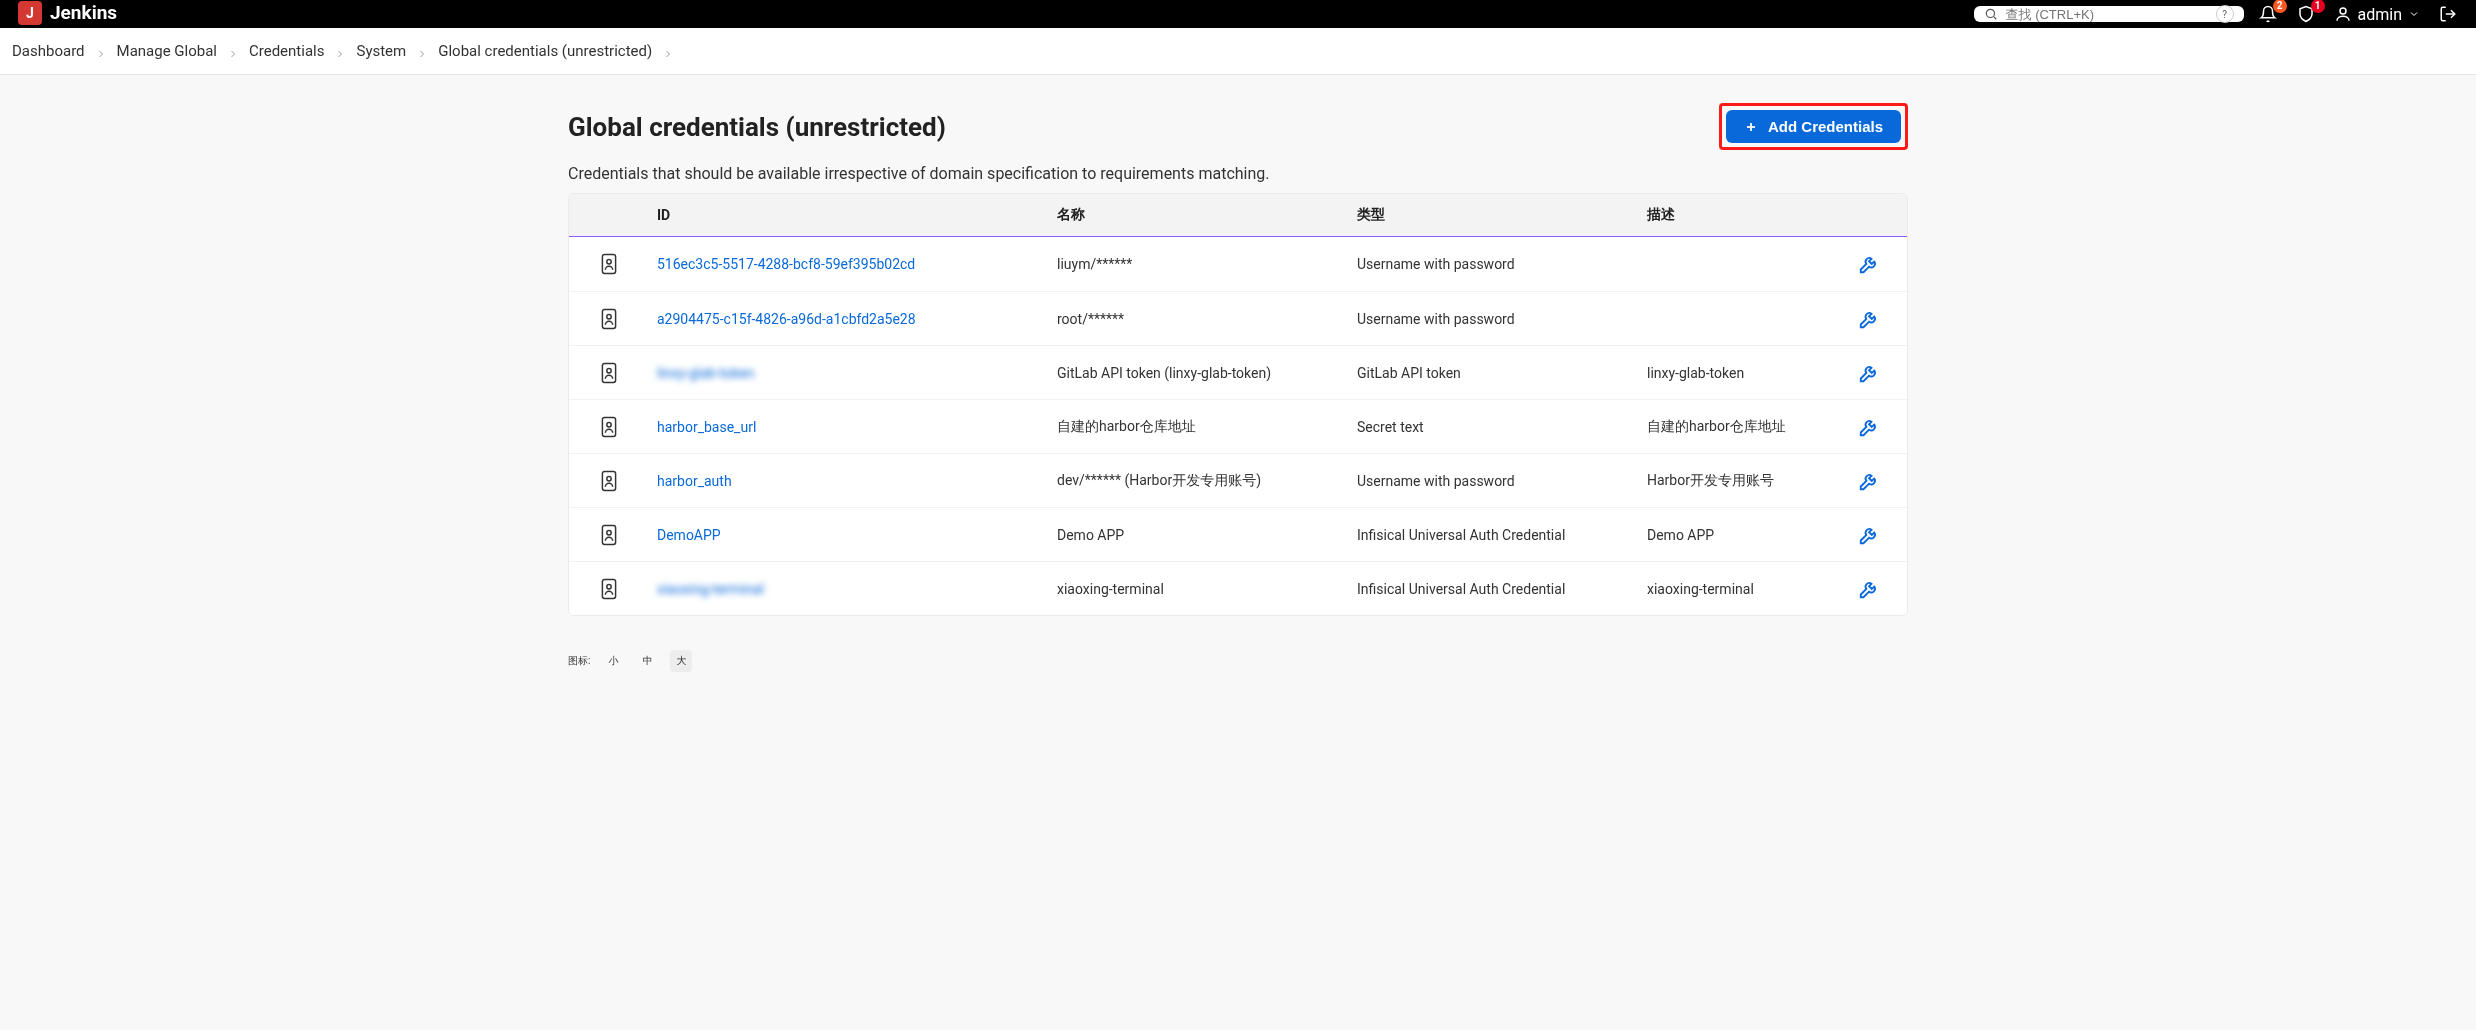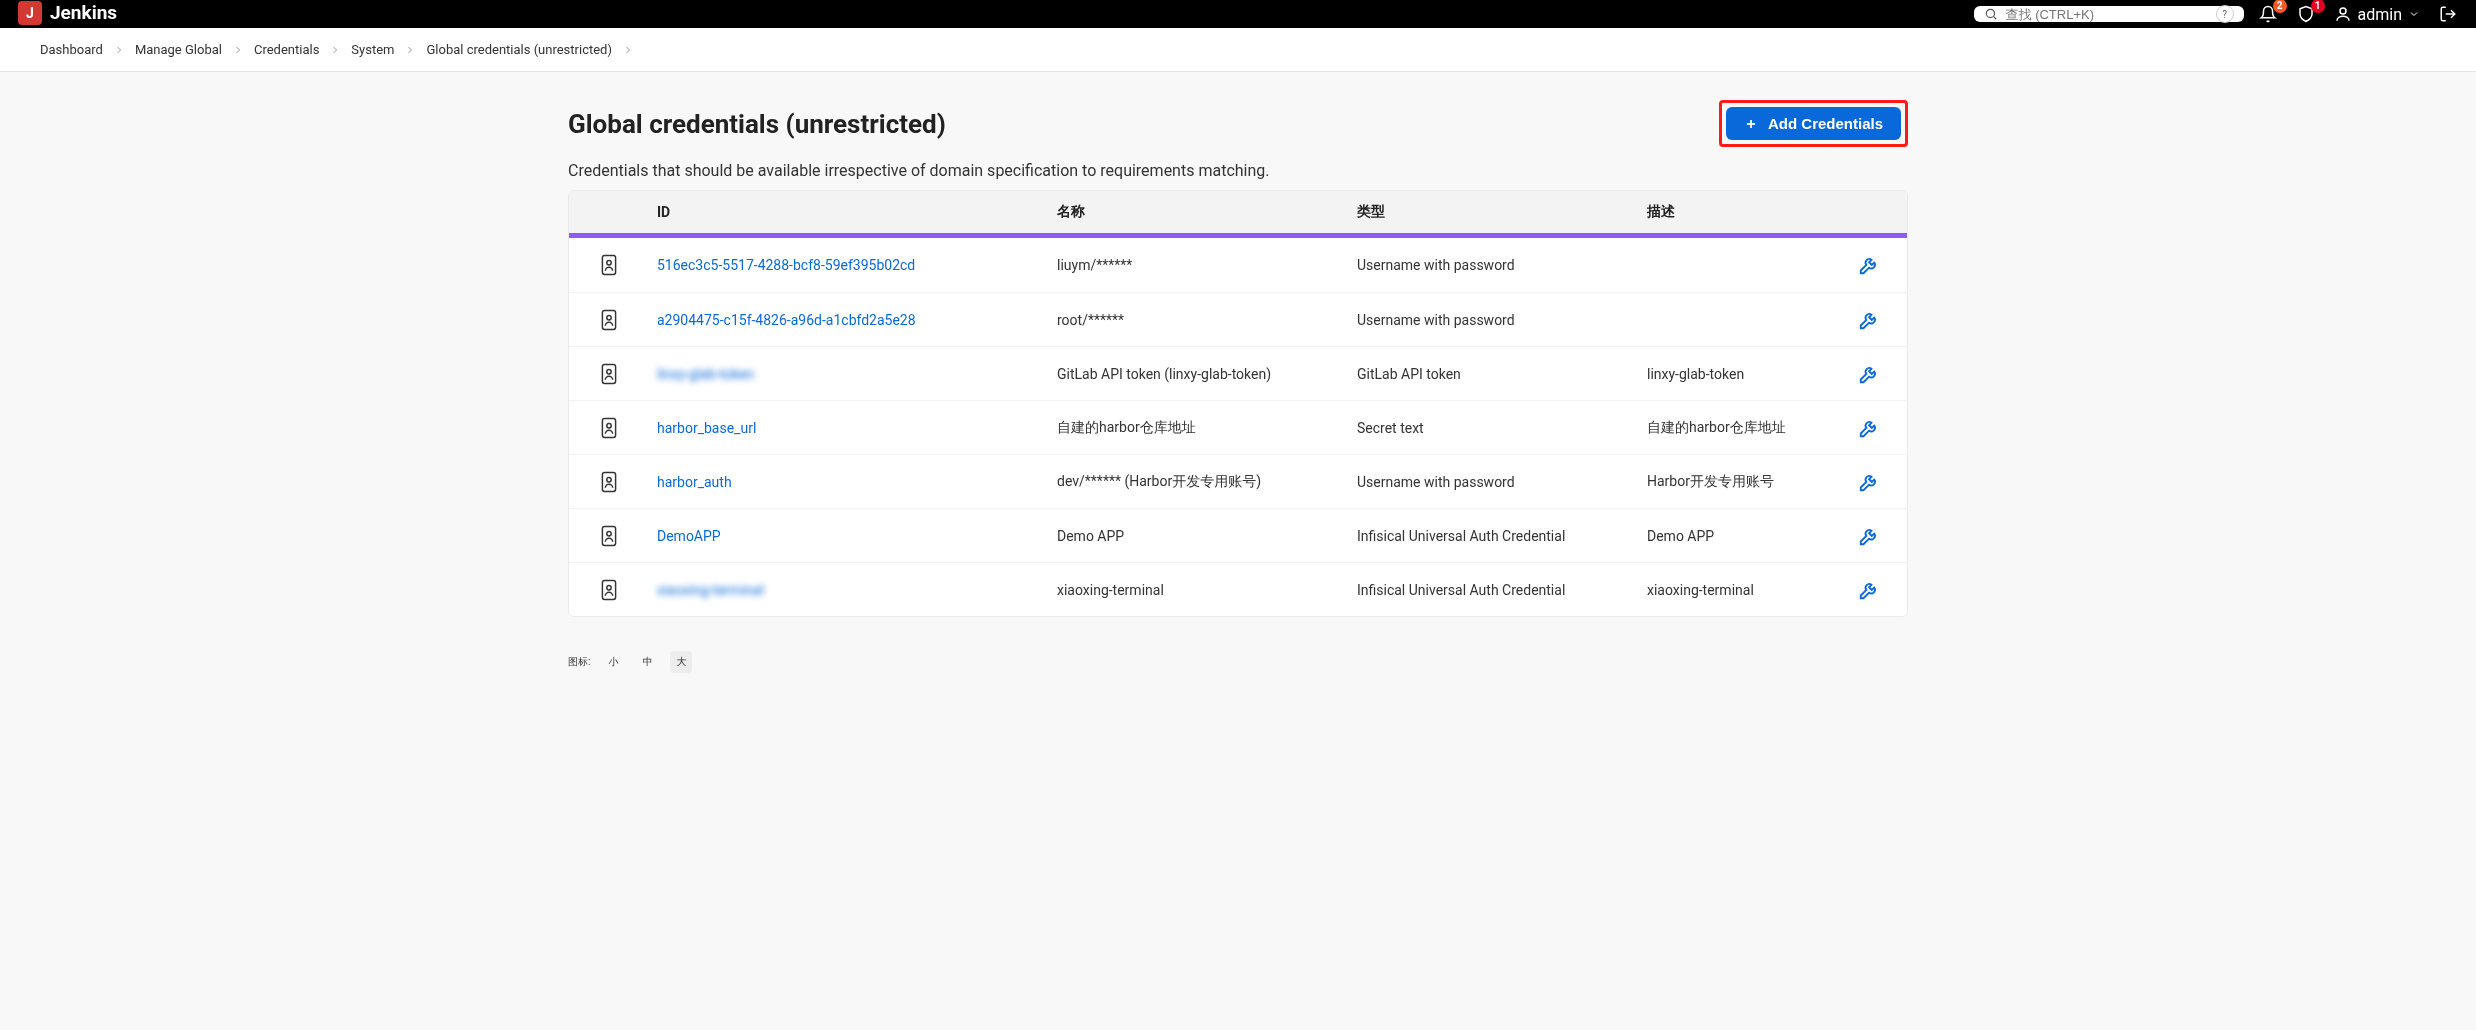--- a/index.html
+++ b/index.html
@@ -61,23 +61,23 @@
     background:#ff5722; color:#fff; font-size:10px; font-weight:700;
     border-radius:8px; padding:0 4px; line-height:14px; min-width:14px; text-align:center;
   }
   .badge.red { background:#e6001f; }
   .user-chip { display:flex; align-items:center; gap:6px; font-size:16px; }
 
   
   .crumbs {
     background:#fff;
     border-bottom:1px solid #e5e5e5;
-    padding: 14px 40px;
-    display:flex; align-items:center; gap:10px;
-    font-size:13px;
+    padding: 14px 12px;
+    display:flex; align-items:flex-end; gap:10px;
+    font-size:15px;
   }
   .crumbs a { color:#333; text-decoration:none; }
   .crumbs .sep { color:#999; }
 
   
   .page {
     max-width: 1340px;
     margin: 0 auto;
     padding: 28px 0 40px 0;
   }
@@ -112,21 +112,21 @@
   }
   .thead, .trow {
     display:grid;
     grid-template-columns: 80px 400px 300px 290px 200px 60px;
     align-items:center;
   }
   .thead {
     background:#f3f3f3;
     font-weight:700; color:#222;
     padding: 12px 0;
-    border-bottom:5px solid #8b5cf6;
+    border-bottom:1px solid #8b5cf6;
   }
   .thead > div, .trow > div { padding: 0 8px; }
   .trow {
     background:#fff;
     border-top:1px solid #f2f2f2;
     min-height:54px;
   }
   .trow:first-child { border-top:none; }
   .cred-icon {
     display:flex; justify-content:center; align-items:center; color:#333;

